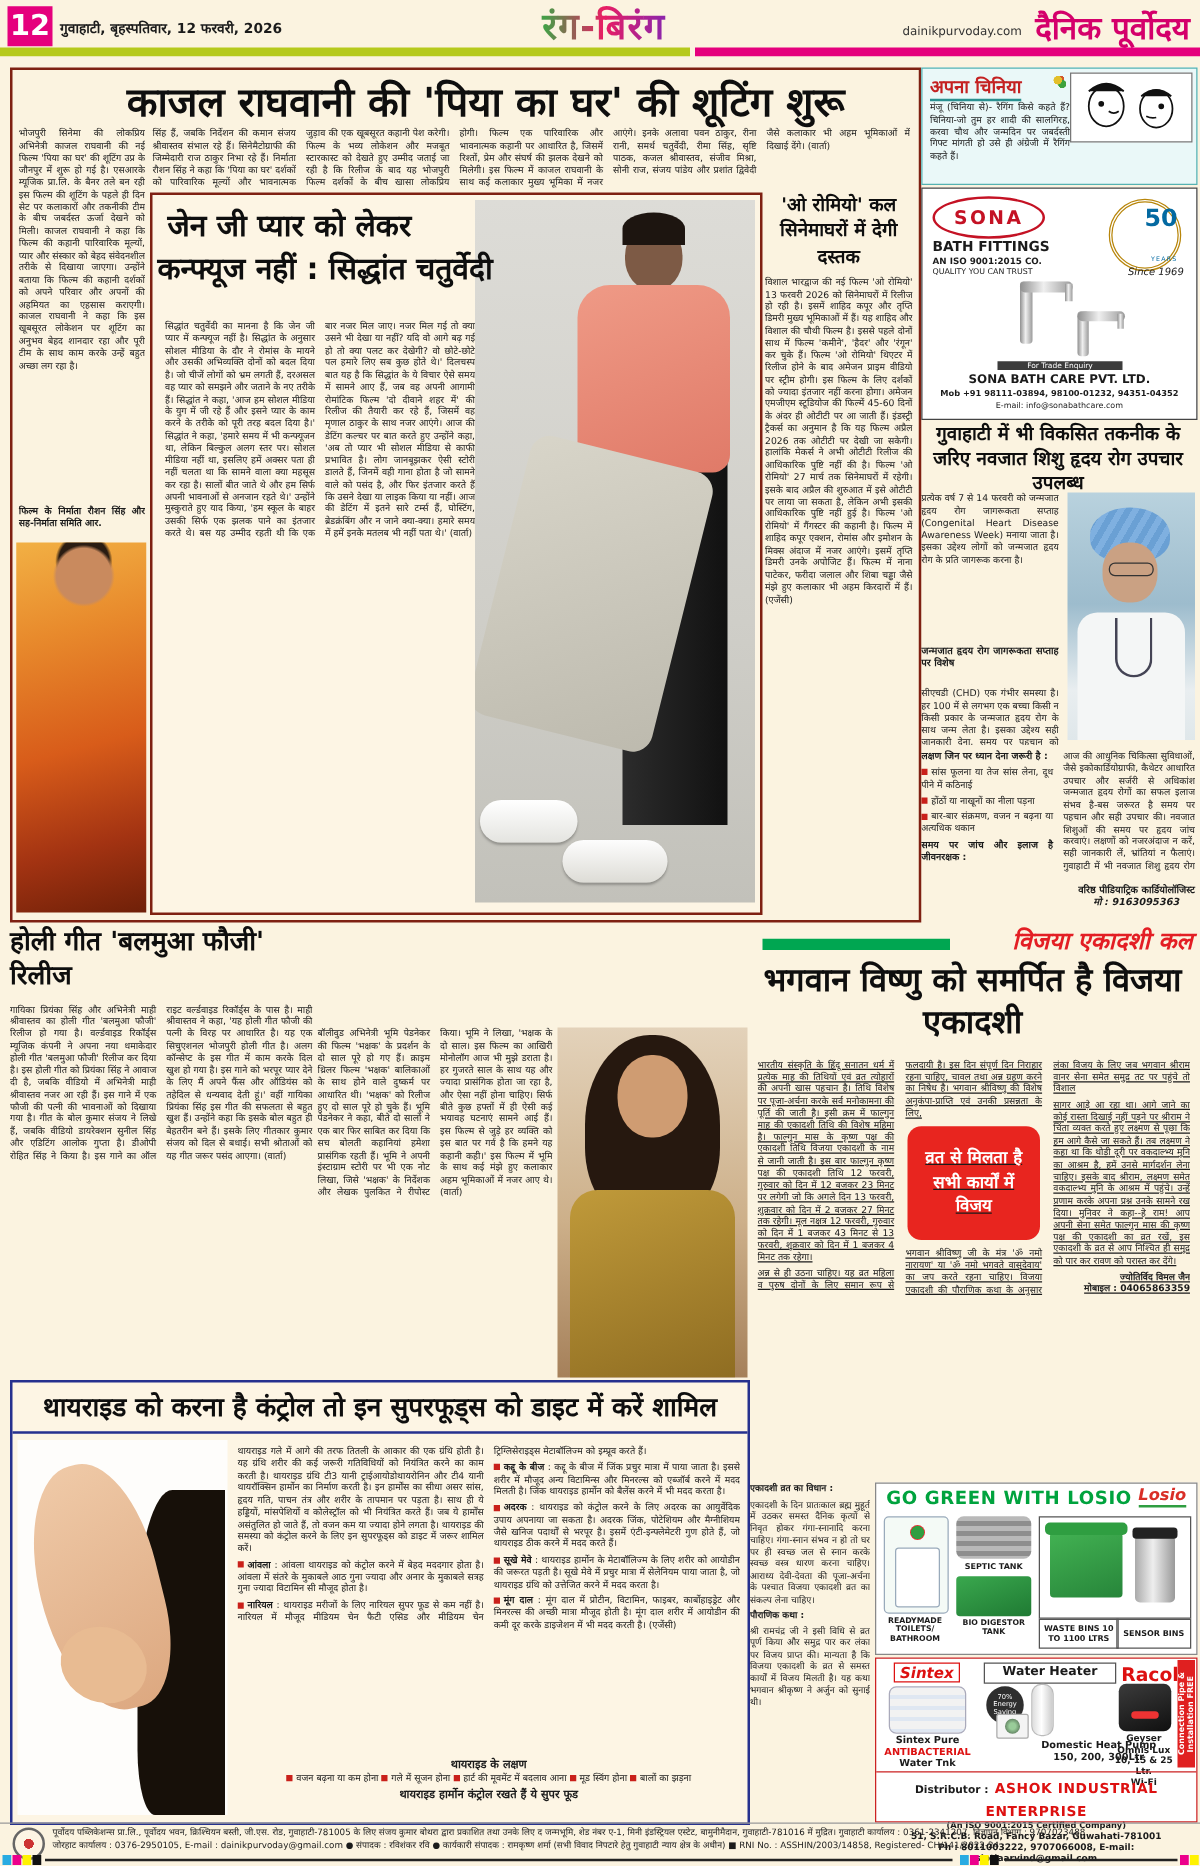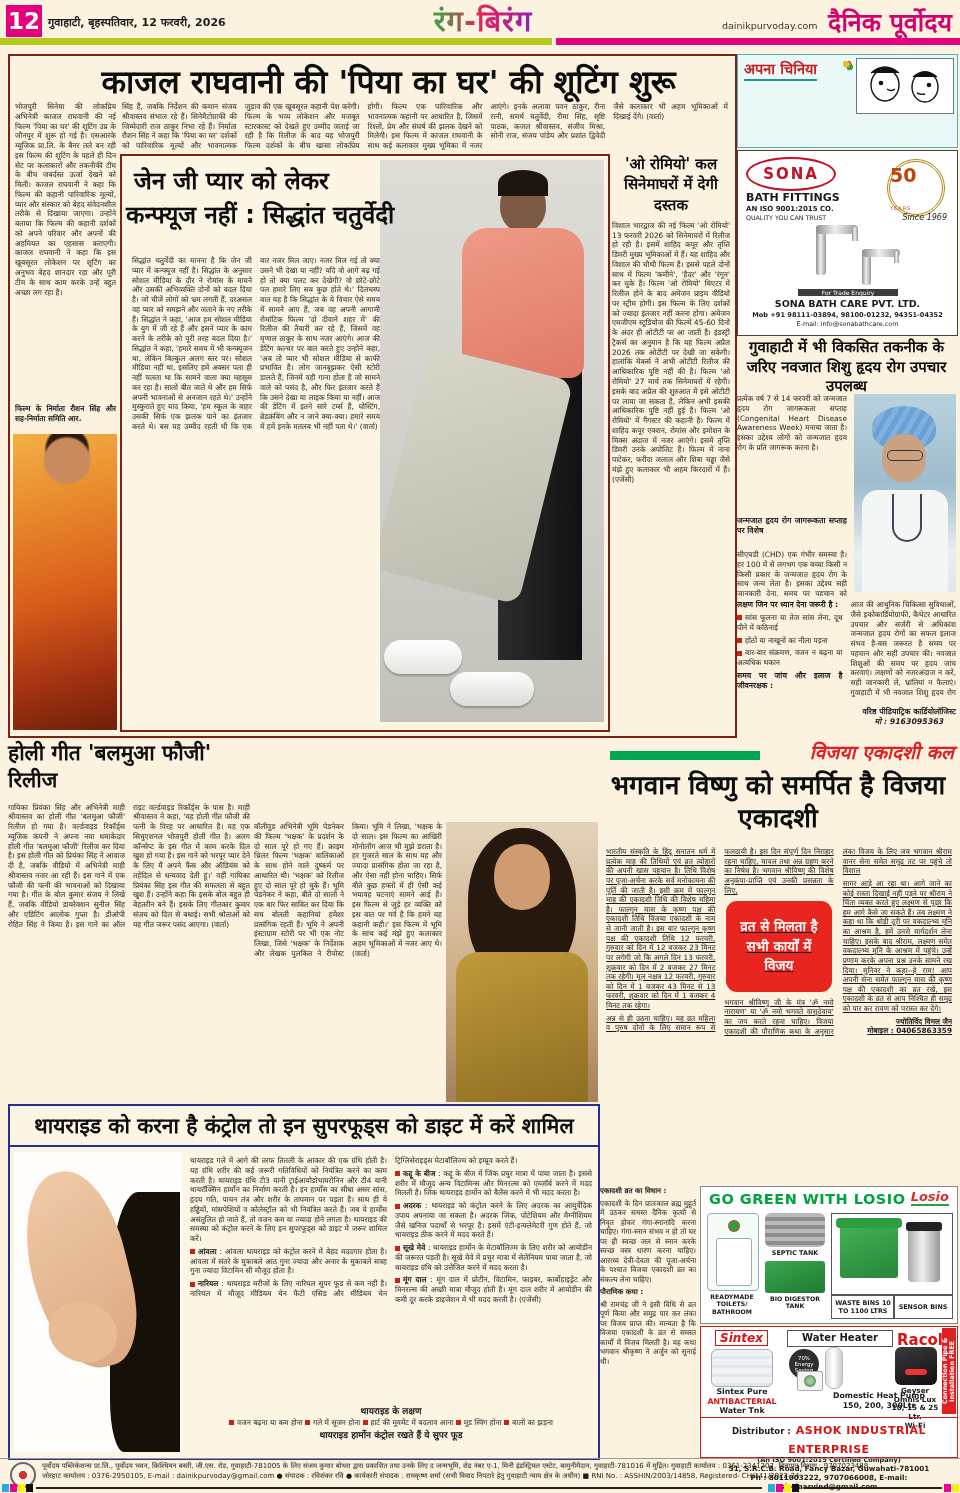--- a/index.html
+++ b/index.html
@@ -22,21 +22,21 @@
   .c3{column-count:3;column-gap:9px;}
   .c5{column-count:5;column-gap:8px;}
   p.fp{margin:0 0 3px 0;}
   .rsq{display:inline-block;width:5px;height:5px;background:#c9201a;margin:0 3px 0 0;vertical-align:middle;}
   .ek-box{background:#e8251f;border-radius:11px;color:#fff;font-weight:bold;font-size:13.5px;line-height:1.45;text-align:center;padding:16px 6px;margin:6px 2px;break-inside:avoid;}
   .greenbar{background:#00a651;}
   .kicker{color:#e31e24;font-weight:bold;font-style:italic;font-size:19px;}
   
   .adborder{border:1px solid #444;background:#fff;}
   .sona-oval{border:2.5px solid #c41224;border-radius:50%;display:flex;align-items:center;justify-content:center;color:#c41224;font-weight:bold;font-size:15px;letter-spacing:2px;}
-  .laurel{border:3px double #b8860b;border-radius:50%;color:#c2410c;display:flex;flex-direction:column;align-items:flex-start;justify-content:center;gap:20px;}
+  .laurel{border:3px double #b8860b;border-radius:50%;color:#0369a1;display:flex;flex-direction:column;align-items:flex-end;justify-content:center;gap:20px;}
   .darkstrip{background:#3c3c3c;color:#fff;font-size:6px;text-align:center;}
   .losio-title{color:#00a33e;font-weight:bold;font-size:14.5px;letter-spacing:0.5px;}
   .losio-logo{color:#d92f27;font-weight:bold;font-style:italic;font-size:13px;border-bottom:2px solid #2f9e41;}
   .cell{border:1px solid #555;display:flex;align-items:center;justify-content:center;text-align:center;font-weight:bold;font-size:6.4px;line-height:1.25;}
   .redstrip{background:#e02020;color:#fff;writing-mode:vertical-rl;transform:rotate(180deg);display:flex;align-items:center;justify-content:center;font-size:6.4px;font-weight:bold;text-align:center;line-height:1.1;}
   .cmyk{display:flex;gap:1px;}
   .cmyk i{width:7px;height:8px;display:block;}
   .faucet{position:absolute;background:linear-gradient(90deg,#8f8f8f,#efefef 45%,#9a9a9a);}
   .ribbed{background:repeating-linear-gradient(180deg,#b9b9b9 0 4px,#8e8e8e 4px 8px);border-radius:6px;}
 </style>
@@ -91,20 +91,21 @@
         <ellipse cx="28" cy="26" rx="14" ry="16"></ellipse>
         <path d="M14 14 q14 -12 28 0" fill="#111"></path>
         <circle cx="24" cy="24" r="1.6" fill="#111"></circle>
         <path d="M30 30 q4 3 8 0"></path>
         <ellipse cx="68" cy="28" rx="13" ry="15"></ellipse>
         <path d="M56 18 q12 -10 24 0" fill="#111"></path>
         <circle cx="72" cy="26" r="1.6" fill="#111"></circle>
         <path d="M60 34 q4 2 8 1"></path>
       </g>
     </svg>
+    <div class="abs t" style="left:6px;top:26px;width:112px;height:62px;">मंजू (चिनिया से)- रैगिंग किसे कहते हैं? चिनिया-जो तुम हर शादी की सालगिरह, करवा चौथ और जन्मदिन पर जबर्दस्ती गिफ्ट मांगती हो उसे ही अंग्रेजी में रैगिंग कहते हैं।</div>
   </div>
 
   <div class="abs adborder" style="left:737px;top:150px;width:219px;height:184px;">
     <div class="abs sona-oval" style="left:8px;top:6px;width:86px;height:30px;">SONA</div>
     <div class="abs b" style="left:8px;top:40px;font-size:11px;">BATH FITTINGS</div>
     <div class="abs b" style="left:8px;top:54px;font-size:7px;">AN ISO 9001:2015 CO.</div>
     <div class="abs" style="left:8px;top:63px;font-size:6.3px;">QUALITY YOU CAN TRUST</div>
     <div class="abs laurel" style="right:12px;top:8px;width:52px;height:52px;">
       <span class="b" style="font-size:19px;line-height:1;">50</span>
       <span style="font-size:5px;letter-spacing:1px;">YEARS</span>

